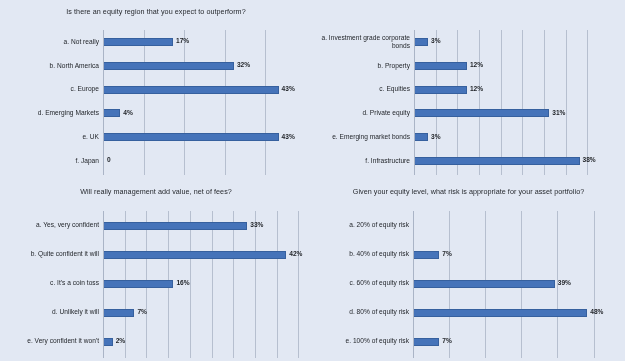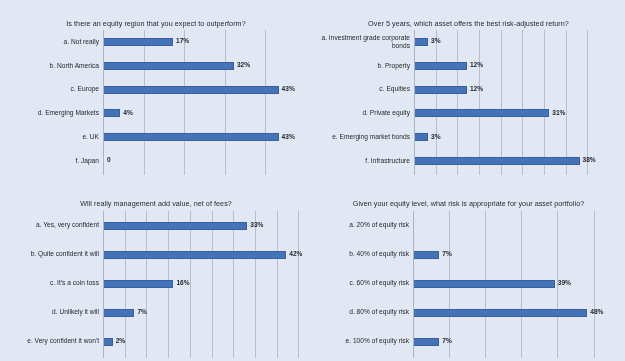--- a/index.html
+++ b/index.html
@@ -30,21 +30,20 @@
     position: absolute;
     left: 0;
     right: 0;
     top: 8px;
     text-align: center;
     font-size: 7.2px;
     color: #26292e;
     letter-spacing: 0.05px;
     font-weight: normal;
     line-height: 1.2;
-    margin-top: 12px;
   }
   .plot {
     position: absolute;
     left: 0;
     top: 0;
     right: 0;
     bottom: 0;
   }
   .gridline {
     position: absolute;
@@ -108,21 +107,20 @@
         <div class="val-label" style="left: 123.24px; top: 108.8px;">4%</div>
         <div class="cat-label" style="right: 213px; width: 95px; top: 129.1px; height: 16px; display: flex; align-items: center; justify-content: flex-end;">e. UK</div>
         <div class="bar" style="left: 104px; width: 174.58px; top: 133.1px;"></div>
         <div class="val-label" style="left: 281.58px; top: 132.6px;">43%</div>
         <div class="cat-label" style="right: 213px; width: 95px; top: 152.9px; height: 16px; display: flex; align-items: center; justify-content: flex-end;">f. Japan</div>
         <div class="val-label" style="left: 107px; top: 156.4px;">0</div>
       </div>
   </div>
 
   <div class="panel">
-    <div class="panel-title">Over 5 years, which asset offers the best risk-adjusted return?</div>
     <div class="plot">
         <div class="axisline" style="left: 102px; top: 30px; height: 144.8px;"></div>
         <div class="gridline" style="left: 123.65px; top: 30px; height: 144.8px;"></div>
         <div class="gridline" style="left: 145.3px; top: 30px; height: 144.8px;"></div>
         <div class="gridline" style="left: 166.95px; top: 30px; height: 144.8px;"></div>
         <div class="gridline" style="left: 188.6px; top: 30px; height: 144.8px;"></div>
         <div class="gridline" style="left: 210.25px; top: 30px; height: 144.8px;"></div>
         <div class="gridline" style="left: 231.9px; top: 30px; height: 144.8px;"></div>
         <div class="gridline" style="left: 253.55px; top: 30px; height: 144.8px;"></div>
         <div class="gridline" style="left: 275.2px; top: 30px; height: 144.8px;"></div>

